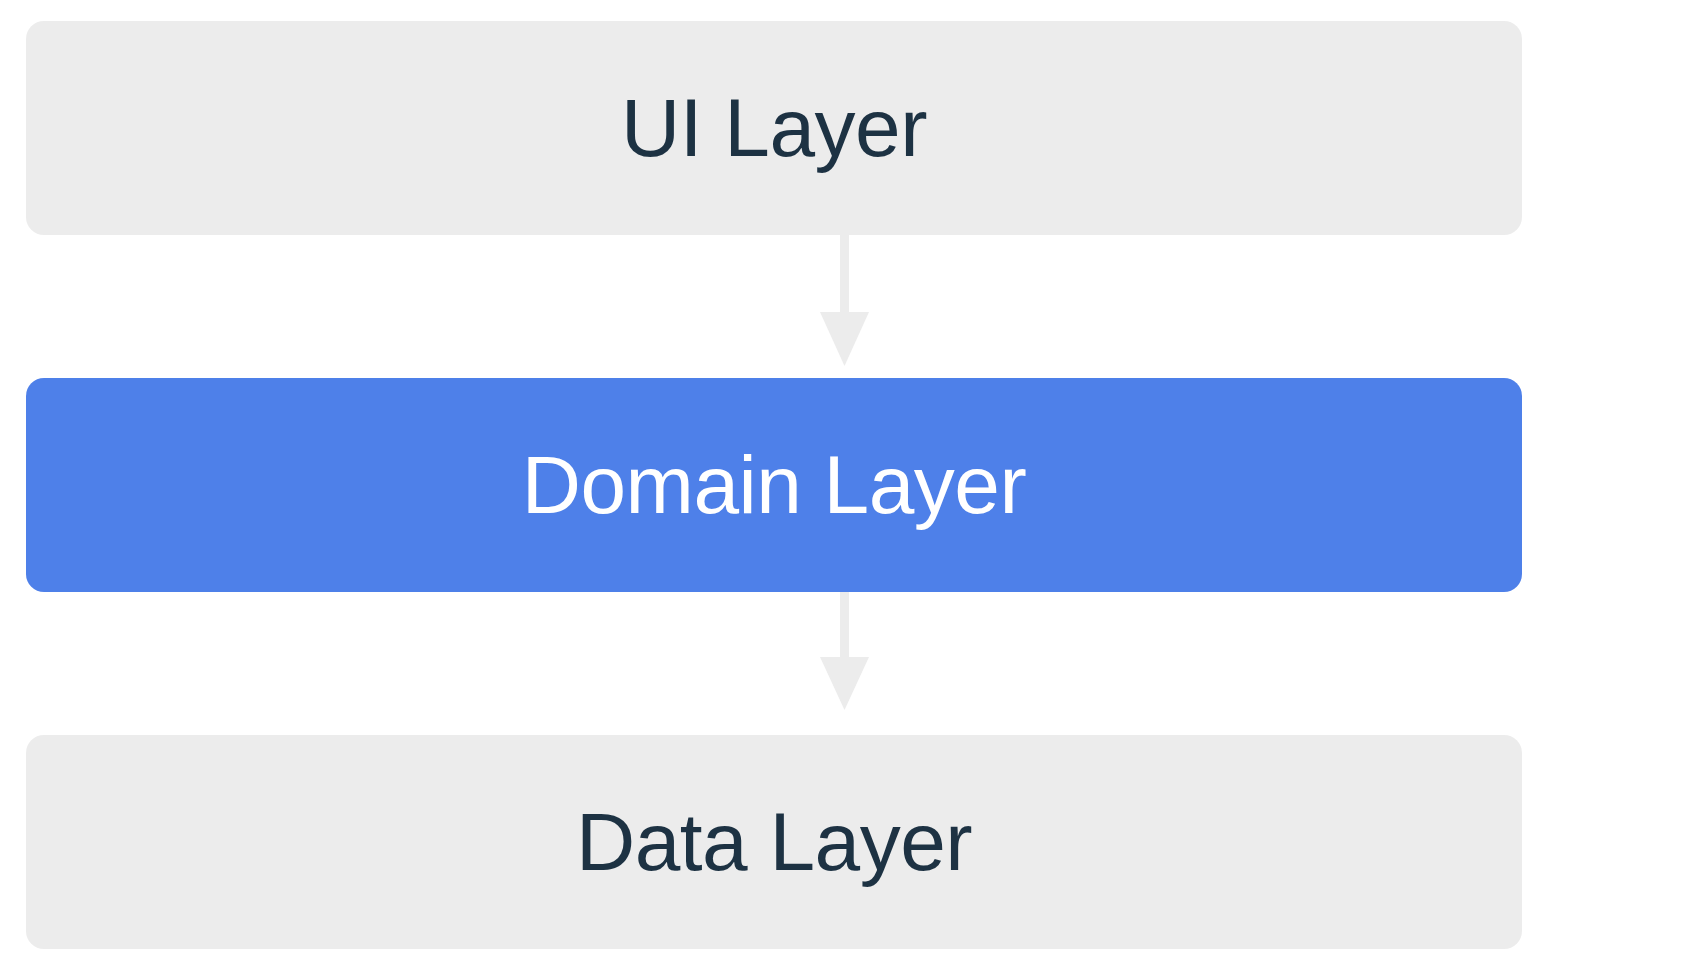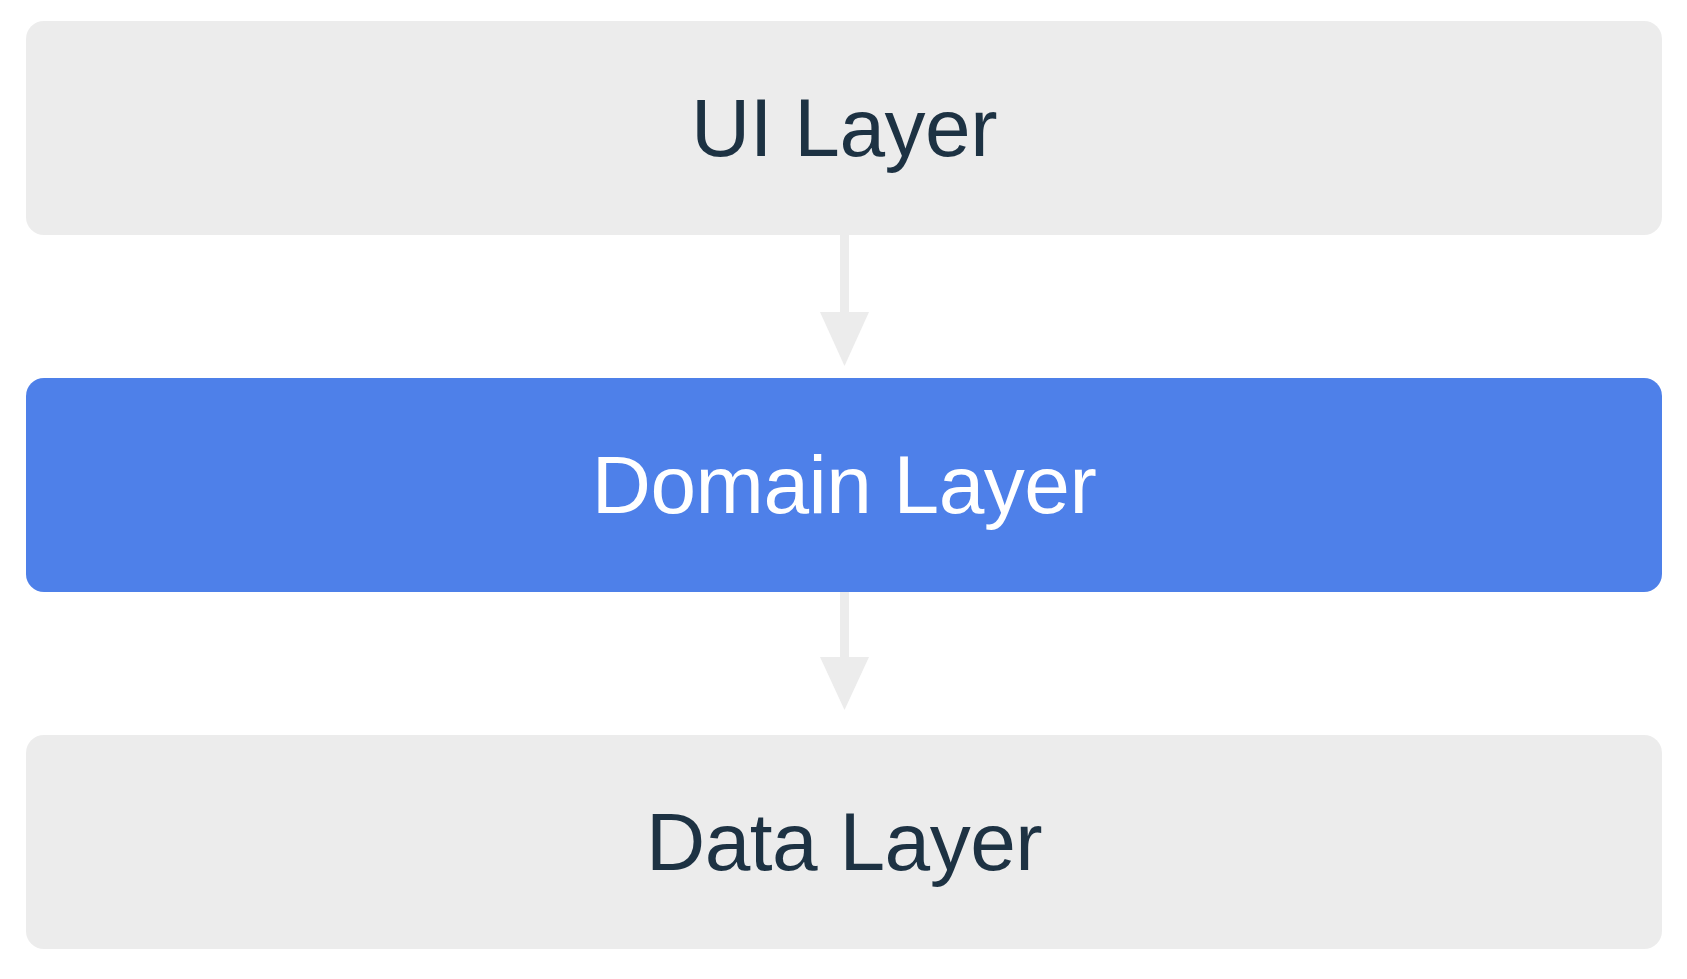--- a/index.html
+++ b/index.html
@@ -17,21 +17,21 @@
   #diagram {
     position: relative;
     width: 1687px;
     height: 979px;
     background: #ffffff;
   }
 
   .node {
     position: absolute;
     left: 26px;
-    width: 1636px;
+    width: 1496px;
     height: 214px;
     border-radius: 18px;
     display: flex;
     align-items: center;
     justify-content: center;
     box-sizing: border-box;
   }
 
   .node-label {
     font-family: "Liberation Sans", sans-serif;

